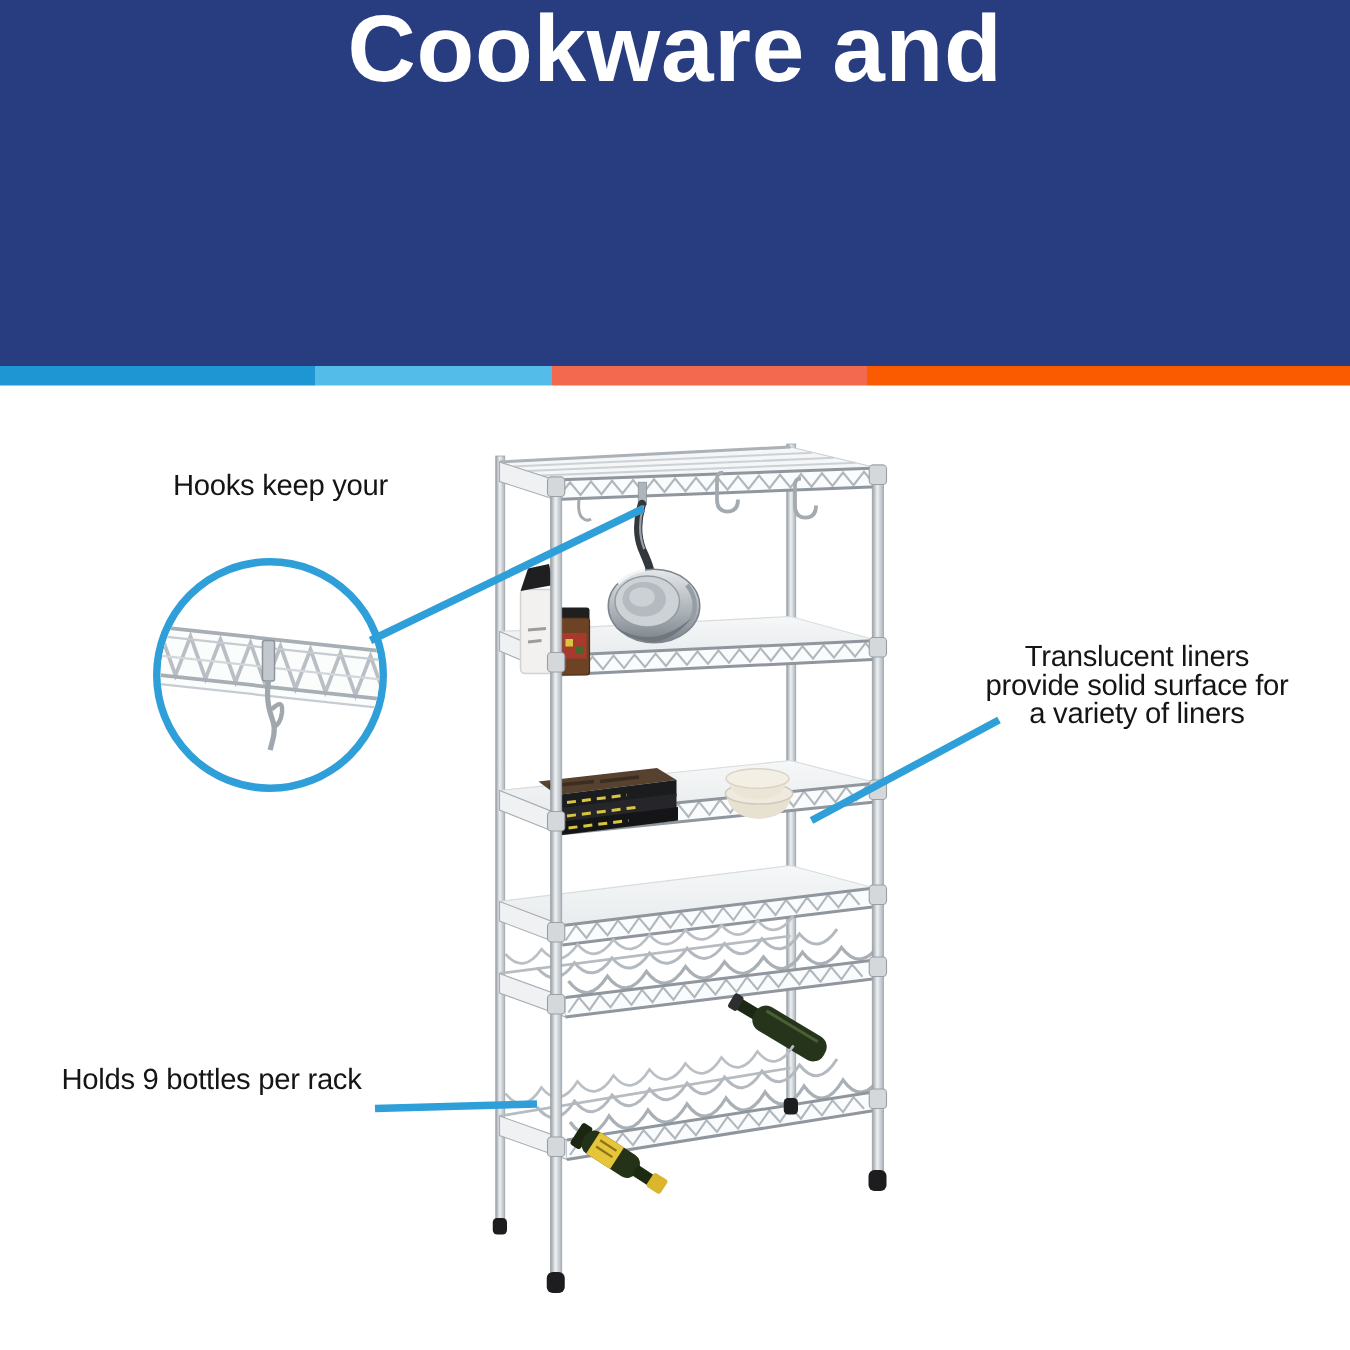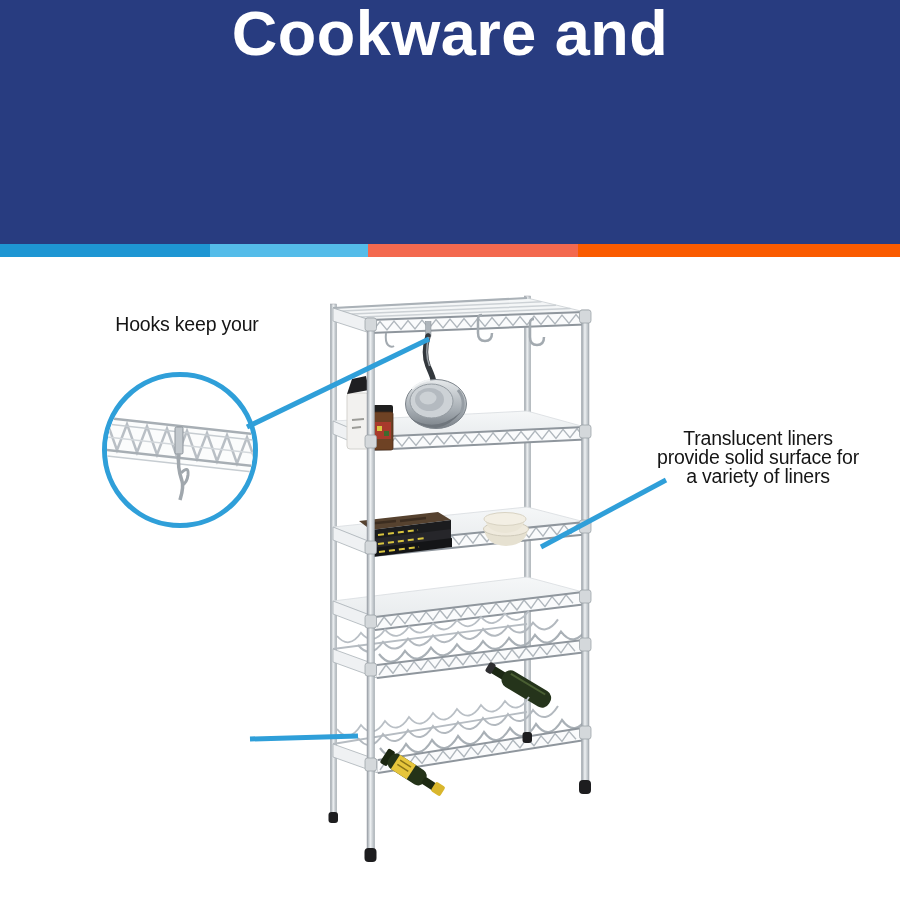--- a/index.html
+++ b/index.html
@@ -244,15 +244,16 @@
 
   <div class="ann ann-hooks">
     <span>Hooks keep your</span>
   </div>
   <div class="ann ann-liners">
     <span>Translucent liners</span>
     <span>provide solid surface for</span>
     <span>a variety of liners</span>
   </div>
   <div class="ann ann-wine">
+    <span>Holds 9 bottles per rack</span>
   </div>
 
 </div>
 
 </body></html>

